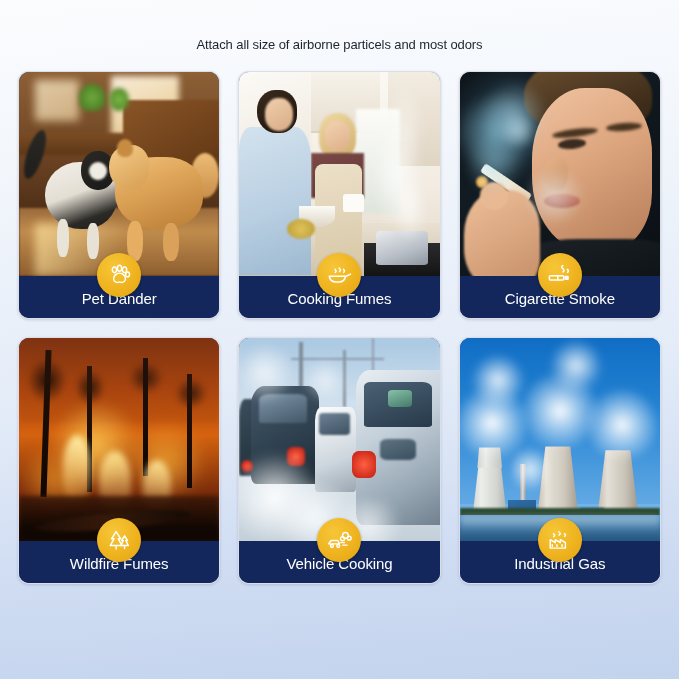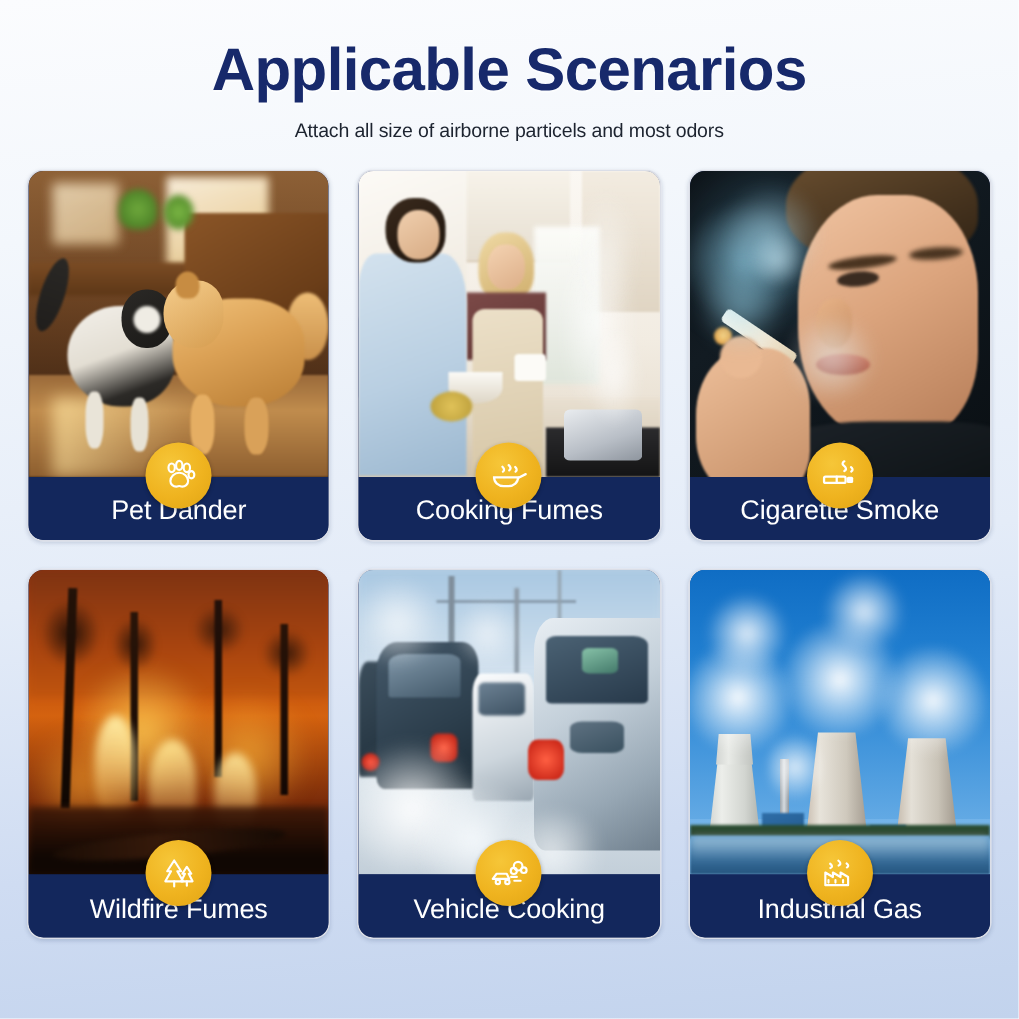--- a/index.html
+++ b/index.html
@@ -44,21 +44,21 @@
   .photo { position:relative; flex:1 1 auto; overflow:hidden; }
   .photo > * { position:absolute; }
 
   .labelbar {
     flex:0 0 42px;
     background:#13275c;
     display:flex; align-items:center; justify-content:center;
     position:relative;
   }
   .label {
-    color:#fff; font-size:18px; font-weight:400;
+    color:#fff; font-size:15px; font-weight:400;
     letter-spacing:-0.1px; text-align:center; line-height:1;
     padding-top:3px;
   }
   .badge {
     position:absolute; top:-23px; left:50%; transform:translateX(-50%);
     width:44px; height:44px; border-radius:50%;
     background:radial-gradient(circle at 38% 32%, #f6c638 0%, #efb31f 55%, #e0a413 100%);
     display:flex; align-items:center; justify-content:center;
     box-shadow:0 1px 3px rgba(0,0,0,.3);
     z-index:4;
@@ -311,21 +311,20 @@
     background:linear-gradient(180deg,rgba(236,240,236,.5),rgba(220,230,235,0) 70%); filter:blur(3px); }
   .in-bank { left:0; bottom:12%; width:100%; height:4%;
     background:linear-gradient(180deg,#2c4f33,#16301d); filter:blur(1px); }
 </style>
 </head>
 <body>
 
 <div class="page">
 
   <div class="header">
-    <div class="title">Applicable Scenarios</div>
     <div class="subtitle">Attach all size of airborne particels and most odors</div>
   </div>
 
   <div class="grid">
 
     <div class="card">
       <div class="photo">
         <div class="p-pet"></div>
           <div class="pet-win"></div>
           <div class="pet-win2"></div>

